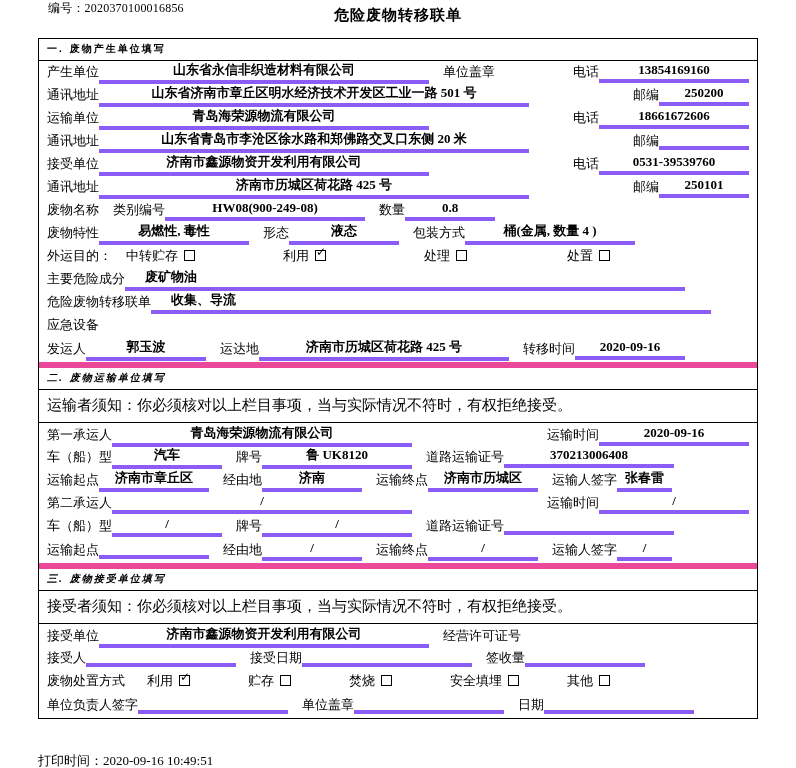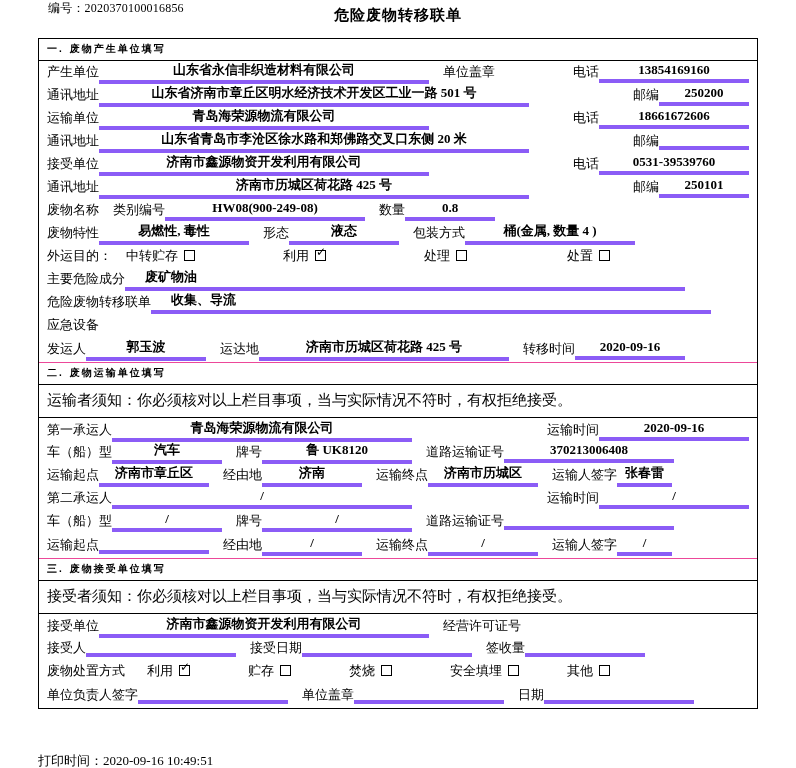--- a/index.html
+++ b/index.html
@@ -87,21 +87,21 @@
   }
   .cb.checked::after {
     content: "✓";
     position: absolute;
     left: 0px; top: -5px;
     font-size: 12px;
     line-height: 12px;
     font-family: "DejaVu Sans", sans-serif;
   }
   .ck-group { padding-bottom: 2px; white-space: nowrap; }
-  .sec-divider { border-top: 1px solid #ec4899; }
+  .sec-divider { border-top: 6px solid #ec4899; font-style: italic; }
   .print-time {
     position: absolute;
     left: 38px; top: 752px;
     font-size: 13px;
   }
   
   .w-170 { width: 170px; }
   .w-150 { width: 150px; }
   .w-120 { width: 120px; }
   .w-110 { width: 110px; }

